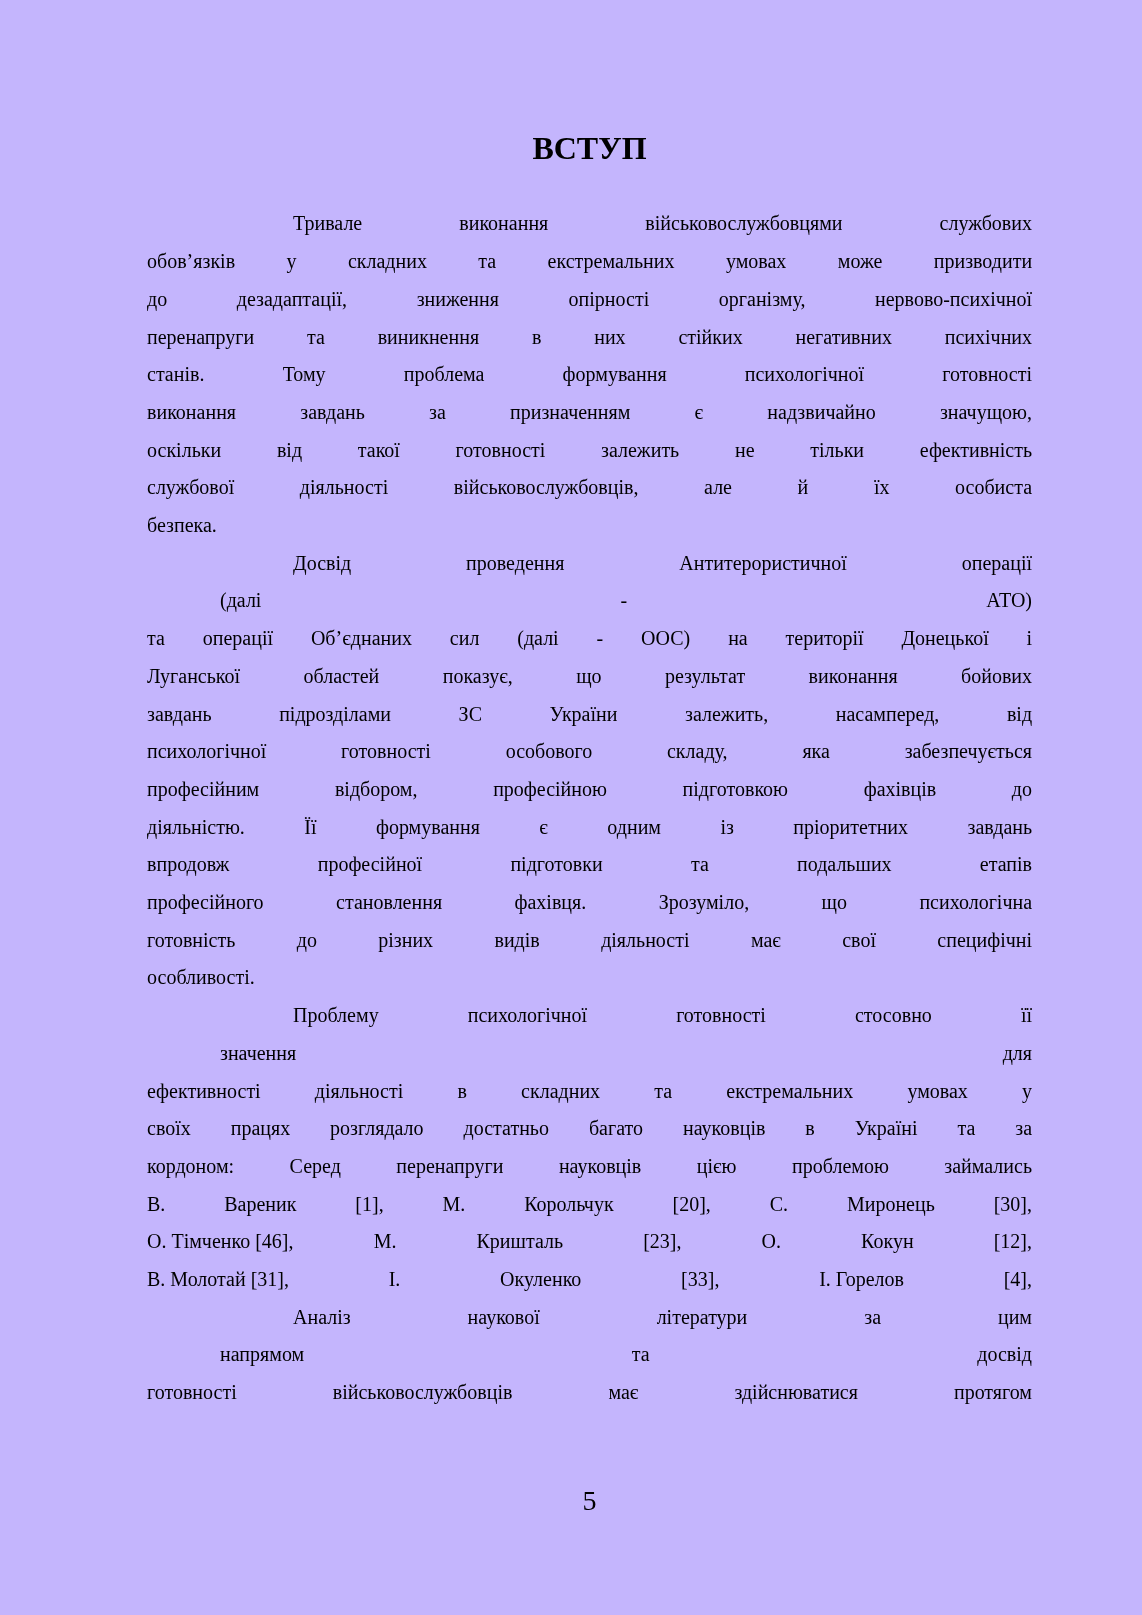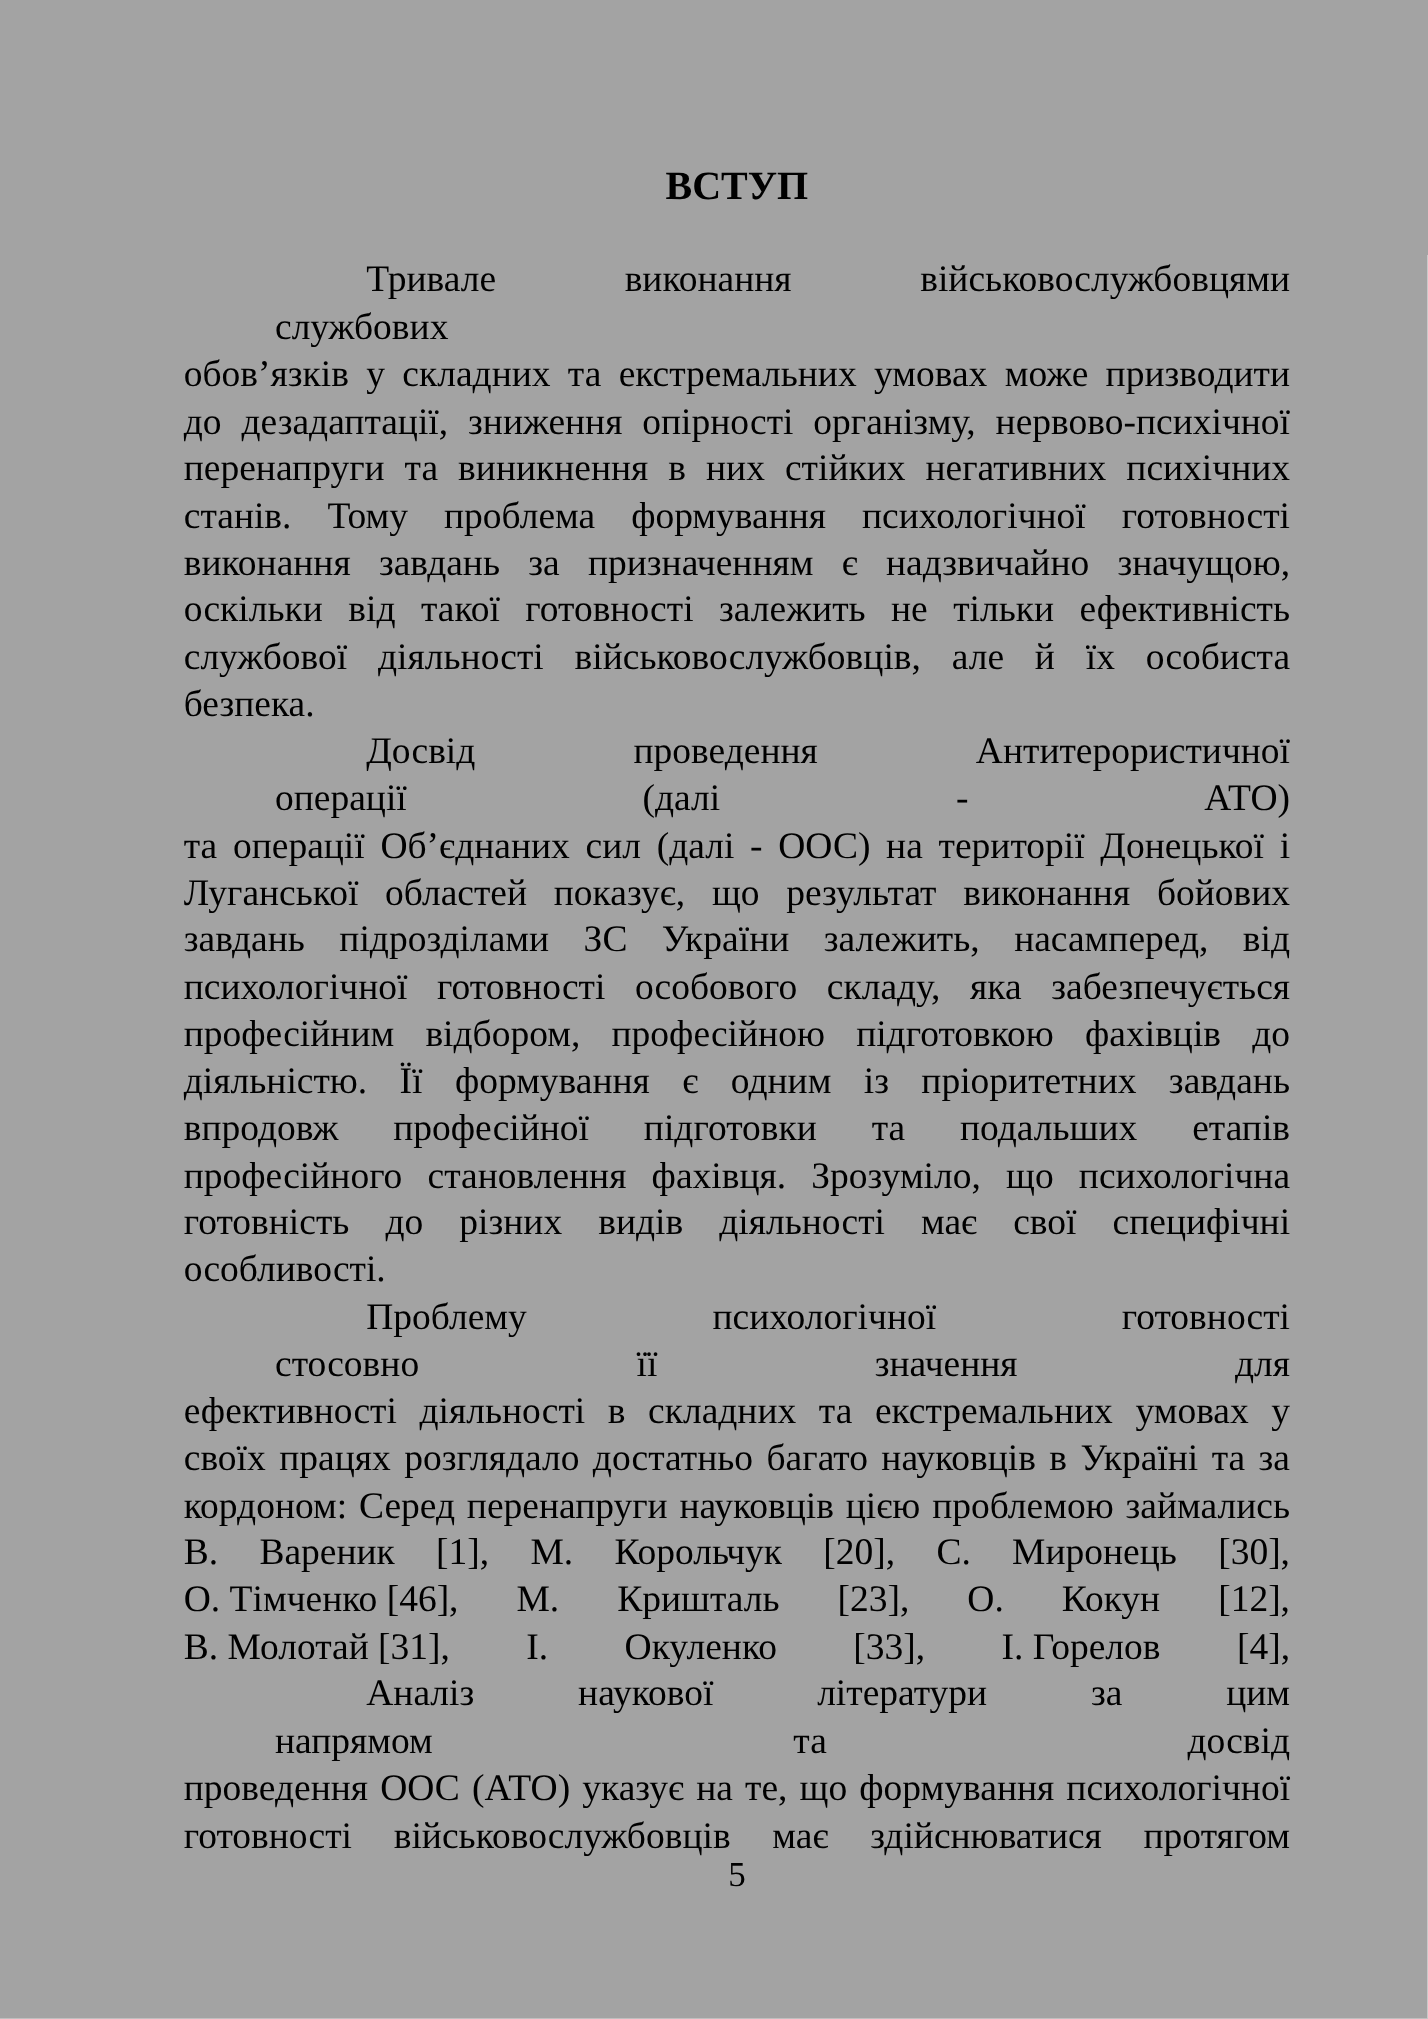--- a/index.html
+++ b/index.html
@@ -4,40 +4,40 @@
 <style>
   html, body {
     margin: 0;
     padding: 0;
     background: #e8e8e8;
   }
   .page {
     position: relative;
     width: 1142px;
     height: 1615px;
-    background: #a3a3a3;
+    background: #c4b5fd;
     font-family: "Liberation Serif", "DejaVu Serif", serif;
     color: #000000;
     overflow: hidden;
   }
   .content {
     position: absolute;
     left: 147px;
     top: 130px;
     width: 885px;
   }
   .doc-title {
     margin: 0 0 37.7px 0;
     font-size: 32px;
     font-weight: bold;
     text-align: center;
     line-height: 37.7px;
   }
   .doc-body {
-    font-size: 30px;
+    font-size: 20px;
     line-height: 37.7px;
   }
   .line {
     text-align: justify;
     text-align-last: justify;
     white-space: normal;
   }
   .line.indent {
     text-indent: 73px;
   }
@@ -92,19 +92,18 @@
           <div class="line indent"><span class="word">Проблему</span> <span class="word">психологічної</span> <span class="word">готовності</span> <span class="word">стосовно</span> <span class="word">її</span> <span class="word">значення</span> <span class="word">для</span></div>
           <div class="line"><span class="word">ефективності</span> <span class="word">діяльності</span> <span class="word">в</span> <span class="word">складних</span> <span class="word">та</span> <span class="word">екстремальних</span> <span class="word">умовах</span> <span class="word">у</span></div>
           <div class="line"><span class="word">своїх</span> <span class="word">працях</span> <span class="word">розглядало</span> <span class="word">достатньо</span> <span class="word">багато</span> <span class="word">науковців</span> <span class="word">в</span> <span class="word">Україні</span> <span class="word">та</span> <span class="word">за</span></div>
           <div class="line"><span class="word">кордоном:</span> <span class="word">Серед</span> <span class="word">перенапруги</span> <span class="word">науковців</span> <span class="word">цією</span> <span class="word">проблемою</span> <span class="word">займались</span></div>
           <div class="line"><span class="word">В.</span> <span class="word">Вареник</span> <span class="word">[1],</span> <span class="word">М.</span> <span class="word">Корольчук</span> <span class="word">[20],</span> <span class="word">С.</span> <span class="word">Миронець</span> <span class="word">[30],</span></div>
           <div class="line"><span class="word">О.&nbsp;Тімченко&nbsp;[46],</span> <span class="word">М.</span> <span class="word">Кришталь</span> <span class="word">[23],</span> <span class="word">О.</span> <span class="word">Кокун</span> <span class="word">[12],</span></div>
           <div class="line"><span class="word">В.&nbsp;Молотай&nbsp;[31],</span> <span class="word">І.</span> <span class="word">Окуленко</span> <span class="word">[33],</span> <span class="word">І.&nbsp;Горелов</span> <span class="word">[4],</span></div>
         </div>
         <div>
           <div class="line indent"><span class="word">Аналіз</span> <span class="word">наукової</span> <span class="word">літератури</span> <span class="word">за</span> <span class="word">цим</span> <span class="word">напрямом</span> <span class="word">та</span> <span class="word">досвід</span></div>
-          <div class="line"><span class="word">проведення</span> <span class="word">ООС</span> <span class="word">(АТО)</span> <span class="word">указує</span> <span class="word">на</span> <span class="word">те,</span> <span class="word">що</span> <span class="word">формування</span> <span class="word">психологічної</span></div>
           <div class="line"><span class="word">готовності</span> <span class="word">військовослужбовців</span> <span class="word">має</span> <span class="word">здійснюватися</span> <span class="word">протягом</span></div>
         </div>
       </div>
   </div>
   <div class="page-number">5</div>
 </div>
 
 </body></html>

